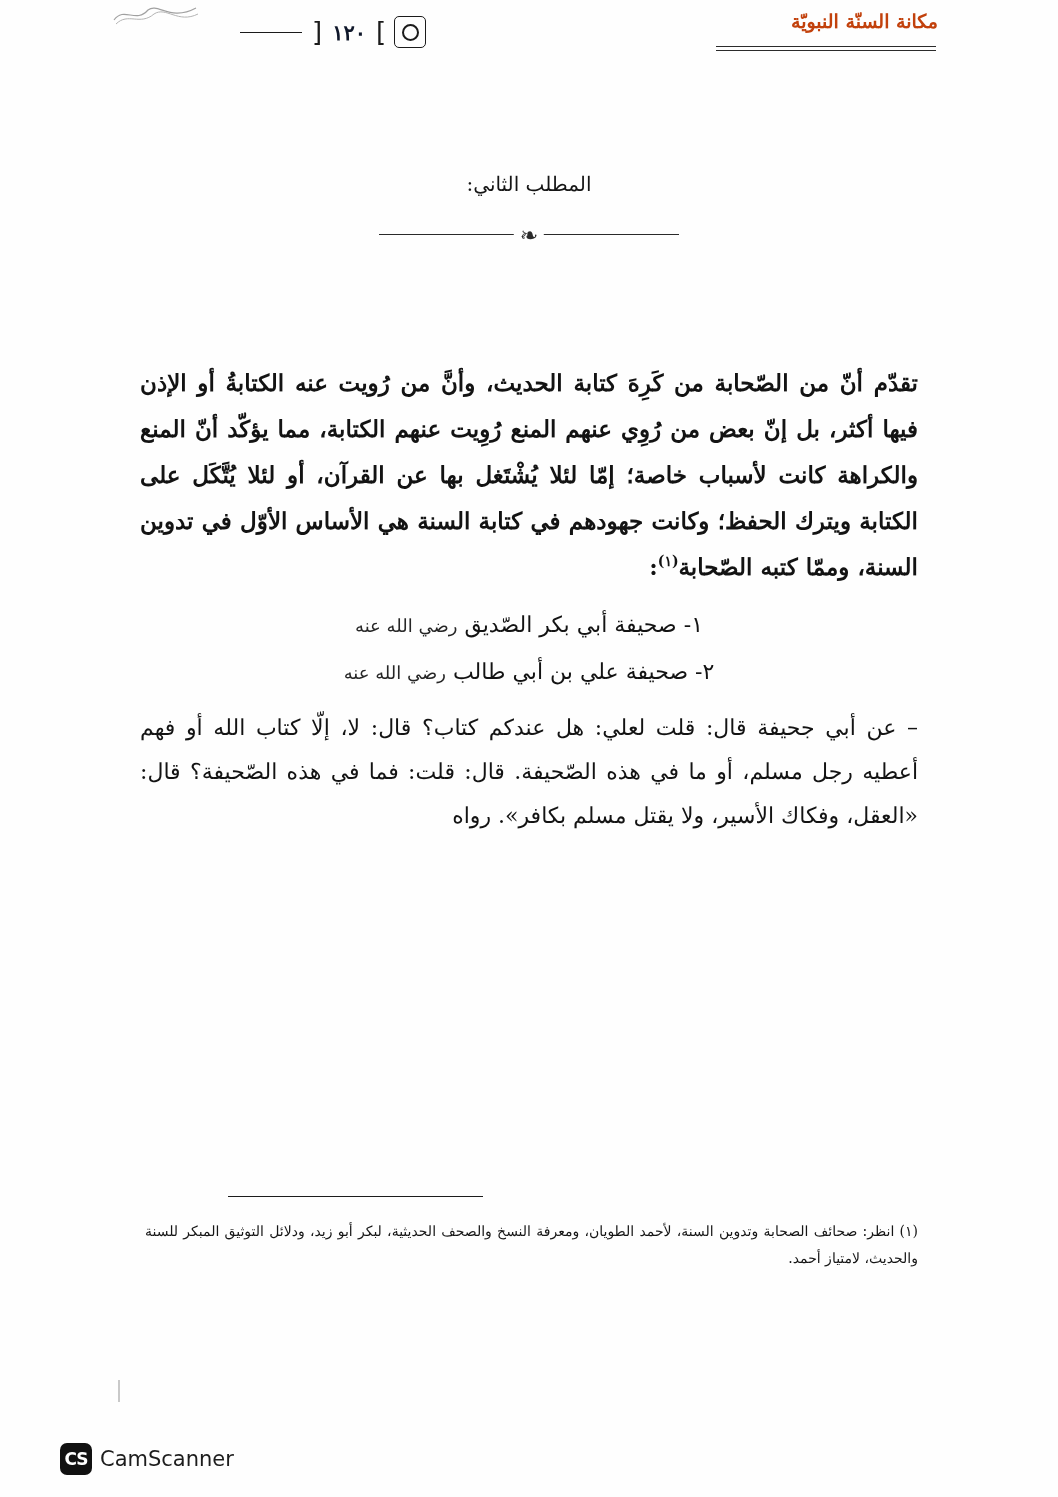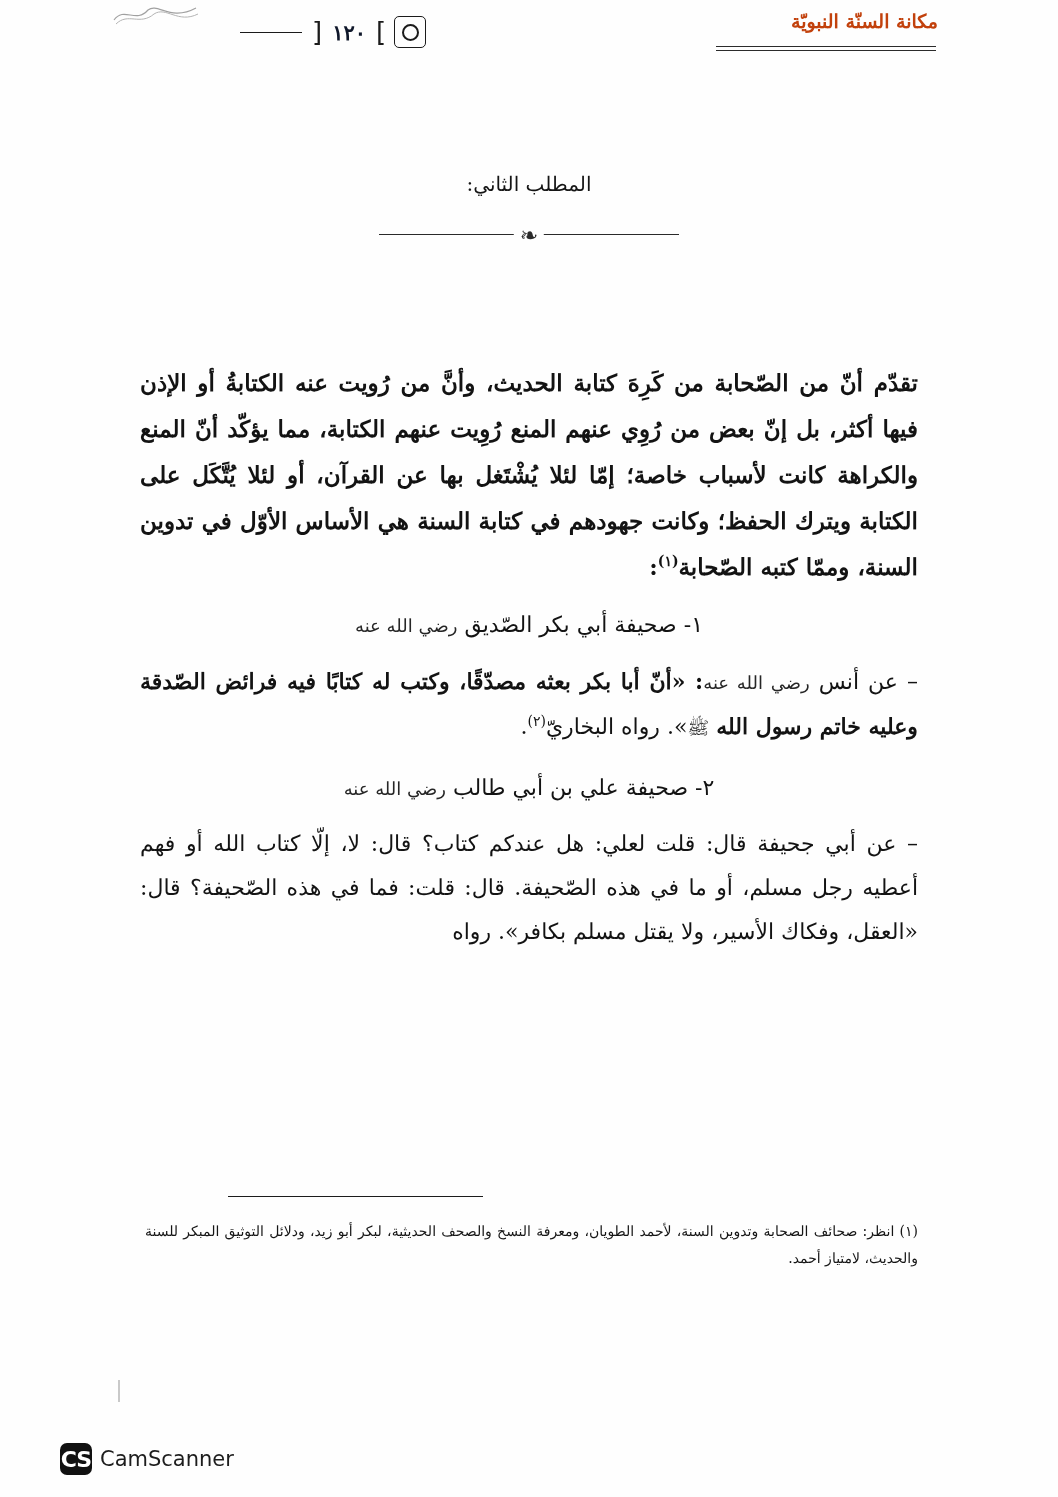--- a/index.html
+++ b/index.html
@@ -233,21 +233,21 @@
     gap: 8px;
     direction: ltr;
   }
   .cs-badge {
     width: 32px;
     height: 32px;
     background: #111111;
     color: #ffffff;
     border-radius: 7px;
     font-family: "DejaVu Sans", sans-serif;
-    font-size: 22px;
+    font-size: 17px;
     font-weight: bold;
     display: flex;
     align-items: center;
     justify-content: center;
     letter-spacing: -1px;
   }
   .cs-text {
     font-family: "DejaVu Sans", sans-serif;
     font-size: 21px;
     color: #1d1d1d;
@@ -298,25 +298,20 @@
 
     <p class="para first">
       <span>تقدّم أنّ من الصّحابة من كَرِهَ كتابة الحديث، وأنَّ من رُويت عنه الكتابةُ أو الإذن فيها أكثر، بل إنّ بعض من رُوِي عنهم المنع رُوِيت عنهم الكتابة، مما يؤكّد أنّ المنع والكراهة كانت لأسباب خاصة؛ إمّا لئلا يُشْتَغل بها عن القرآن، أو لئلا يُتَّكَل على الكتابة ويترك الحفظ؛ وكانت جهودهم في كتابة السنة هي الأساس الأوّل في تدوين السنة، وممّا كتبه الصّحابة</span><span class="sup">(١)</span><span>:</span>
     </p>
 
     <div class="item-line">
       <span>١- صحيفة أبي بكر الصّديق</span>
       <span class="honorific">رضي الله عنه</span>
     </div>
 
-    <p class="narr">
-      <span>– عن أنس</span>
-      <span class="honorific">رضي الله عنه</span><span class="bold-q">: «أنّ أبا بكر بعثه مصدّقًا، وكتب له كتابًا فيه فرائض الصّدقة وعليه خاتم رسول الله</span>
-      <span class="honorific">ﷺ</span><span>». رواه البخاريّ</span><span class="sup">(٢)</span><span>.</span>
-    </p>
 
     <div class="item-line">
       <span>٢- صحيفة علي بن أبي طالب</span>
       <span class="honorific">رضي الله عنه</span>
     </div>
 
     <p class="narr">– عن أبي جحيفة قال: قلت لعلي: هل عندكم كتاب؟ قال: لا، إلّا كتاب الله أو فهم أعطيه رجل مسلم، أو ما في هذه الصّحيفة. قال: قلت: فما في هذه الصّحيفة؟ قال: «العقل، وفكاك الأسير، ولا يقتل مسلم بكافر». رواه</p>
 
   </div>
 

